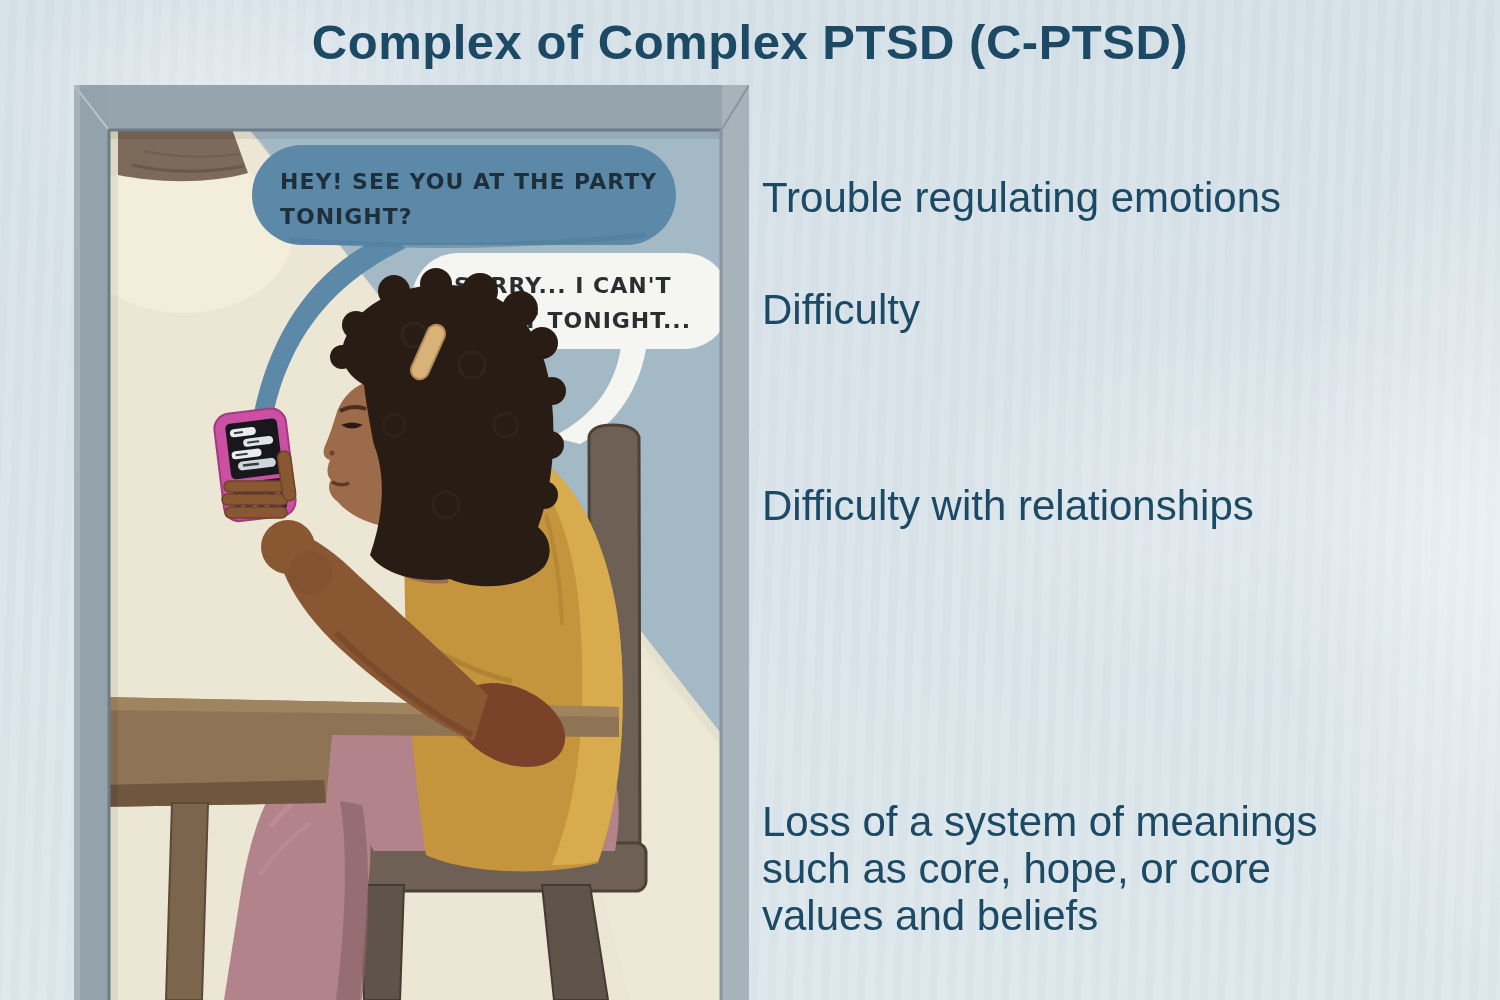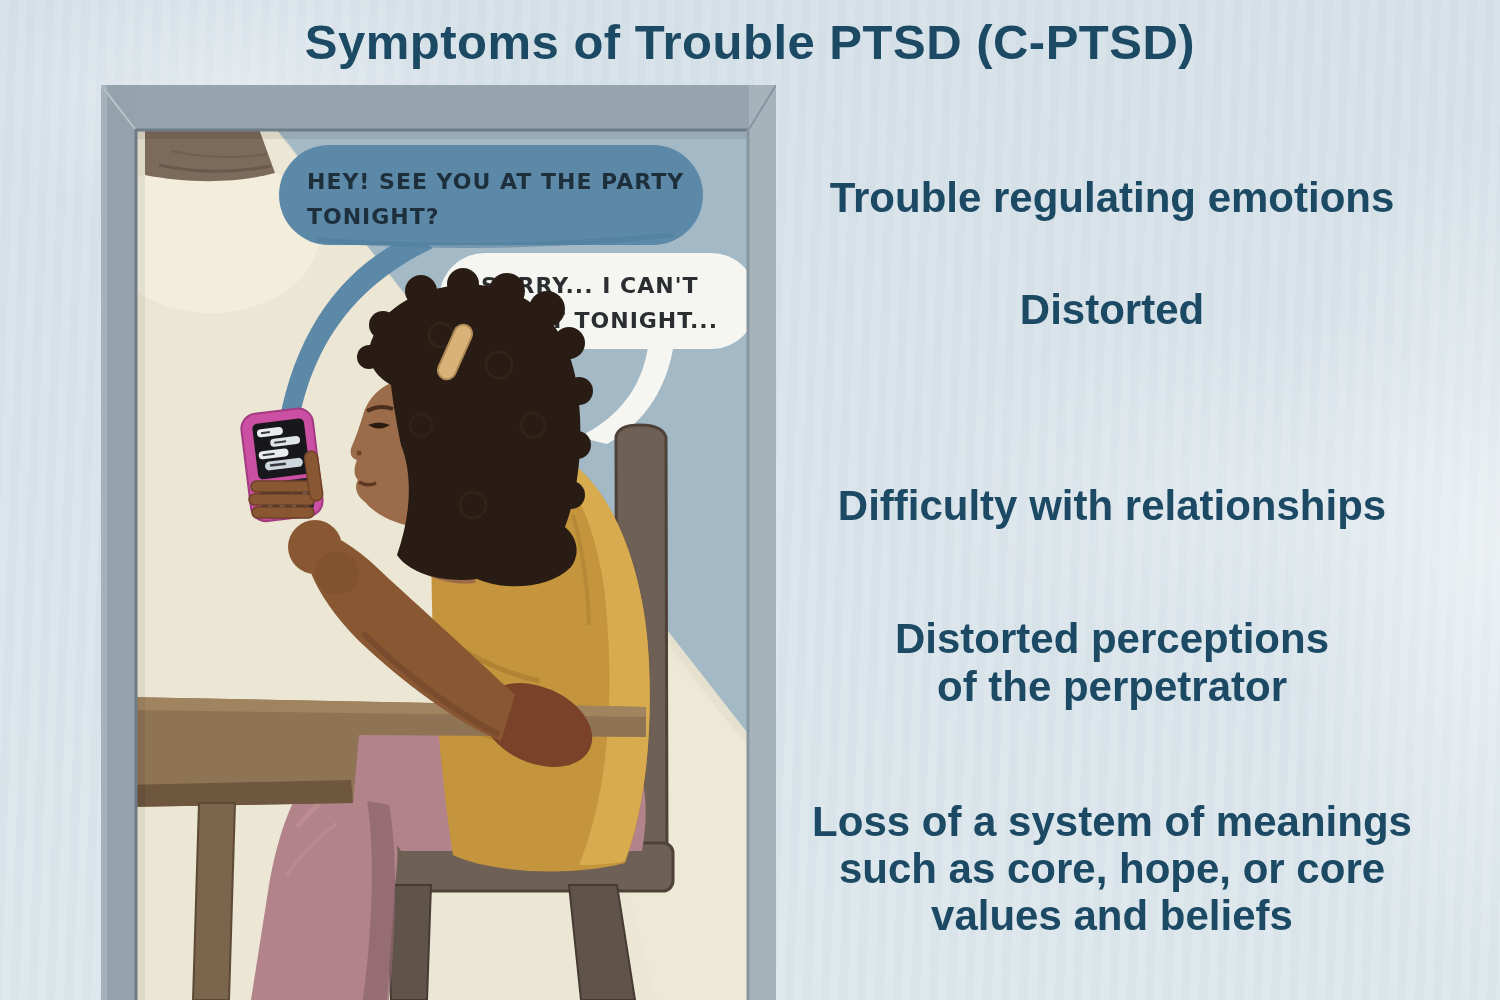--- a/index.html
+++ b/index.html
@@ -13,40 +13,40 @@
       radial-gradient(ellipse 300px 600px at 99% 55%, rgba(255,255,255,.45), transparent 70%),
       repeating-linear-gradient(92deg, rgba(255,255,255,.05) 0 9px, rgba(160,180,195,.05) 9px 18px),
       linear-gradient(180deg,#d6e1e8,#dde7ec);
     font-family:"Liberation Sans", sans-serif;
   }
   .title{
     position:absolute;top:14px;left:0;right:0;margin:0;
     text-align:center;font-size:49px;line-height:1.15;font-weight:700;
     letter-spacing:.5px;color:#1c4a64;
   }
-  .art{position:absolute;left:101px;top:85px;width:675px;height:717px;}
+  .art{position:absolute;left:74px;top:85px;width:675px;height:717px;}
   .symptoms{position:absolute;left:762px;top:0;width:700px;height:1000px;}
   .symptom{
-    position:absolute;left:0;width:700px;text-align:center;
-    font-weight:700;color:#1c4a64;font-size:42px;
+    position:absolute;left:0;width:700px;text-align:left;
+    font-weight:400;color:#1c4a64;font-size:42px;
   }
   .s1{top:173px;line-height:50px;}
   .s2{top:285px;line-height:50px;}
   .s3{top:387px;line-height:50px;}
   .s4{top:481px;line-height:50px;}
   .s5{top:615px;line-height:48px;}
   .s6{top:798px;line-height:47px;}
   .bubble-t{font-family:"DejaVu Sans", sans-serif;font-weight:700;font-size:22px;letter-spacing:1px;}
 </style>
 </head>
 <body>
 
 <div class="page">
 
-  <h1 class="title">Symptoms of Trouble PTSD (C-PTSD)</h1>
+  <h1 class="title">Complex of Complex PTSD (C-PTSD)</h1>
 
   <div class="art">
     <svg viewBox="0 0 675 915" width="675" height="915">
 
       <g>
         <rect x="34" y="44" width="614" height="871" fill="#ece6d4"></rect>
         <path d="M 175 44 L 648 44 L 648 650 Z" fill="#a4b9c6"></path>
         <path d="M 175 44 L 648 650 L 648 665 L 186 56 Z" fill="#e2ddca" opacity="0.55"></path>
         <path d="M 430 420 L 648 660 L 648 915 L 556 915 Z" fill="#f2edda" opacity="0.45"></path>
         <ellipse cx="110" cy="150" rx="108" ry="78" fill="#f4efdd" opacity="0.85"></ellipse>
@@ -190,28 +190,24 @@
         <rect x="0" y="0" width="6" height="915" fill="#aeb9c0" opacity="0.7"></rect>
       </g>
     </svg>
   </div>
 
   <div class="symptoms">
     <div class="symptom s1">
       <div>Trouble regulating emotions</div>
     </div>
     <div class="symptom s2">
-      <div>Distorted</div>
+      <div>Difficulty</div>
     </div>
     <div class="symptom s4">
       <div>Difficulty with relationships</div>
-    </div>
-    <div class="symptom s5">
-      <div>Distorted perceptions</div>
-      <div>of the perpetrator</div>
     </div>
     <div class="symptom s6">
       <div>Loss of a system of meanings</div>
       <div>such as core, hope, or core</div>
       <div>values and beliefs</div>
     </div>
   </div>
 
 </div>
 

